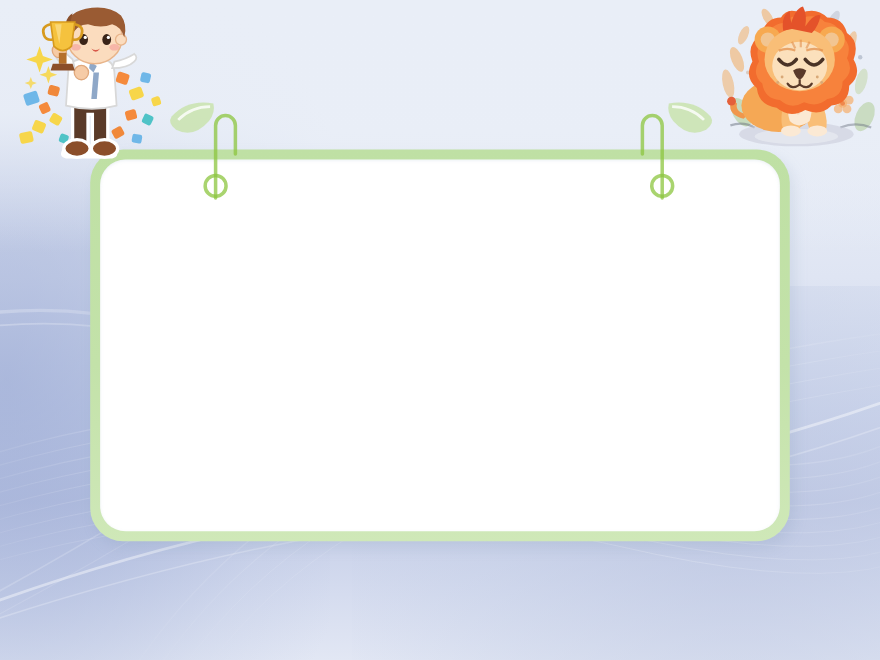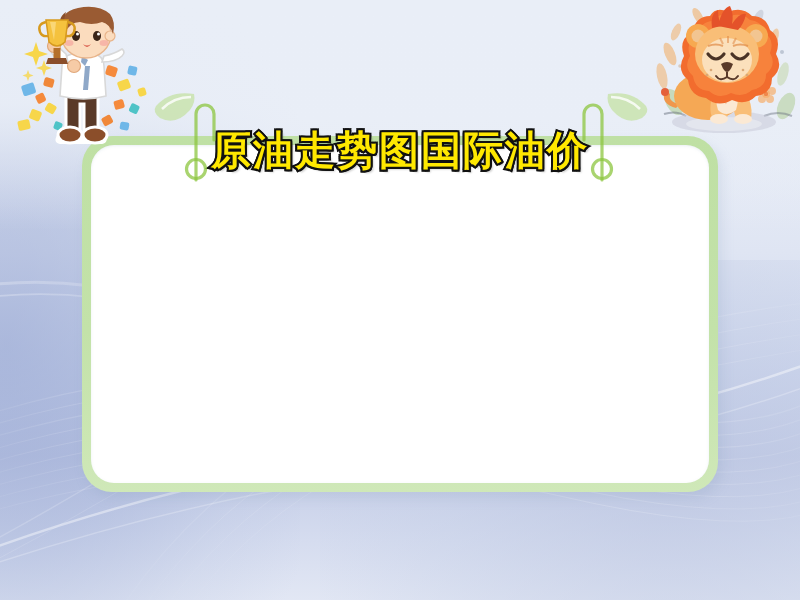--- a/index.html
+++ b/index.html
@@ -213,23 +213,20 @@
   </svg>
 
   <div class="bg-top-light"></div>
 
   <div class="card-wrap">
     <div class="card-shadow"></div>
     <div class="card-border"></div>
     <div class="card-inner"></div>
   </div>
 
-  <div class="title-zone">
-    <span class="slide-title">原油走势图国际油价</span>
-  </div>
 
   <svg class="clip clip-left" viewBox="0 0 44 88">
     <path d="M 22 84 L 22 18 A 9 9 0 0 1 40 18 L 40 44" stroke="#8CC63F" stroke-opacity="0.75" stroke-width="3.2" fill="none" stroke-linecap="round"></path>
     <circle cx="22" cy="73" r="9.5" stroke="#8CC63F" stroke-opacity="0.75" stroke-width="3.2" fill="none"></circle>
   </svg>
 
   <svg class="clip clip-right" viewBox="0 0 44 88">
     <path d="M 22 84 L 22 18 A 9 9 0 0 0 4 18 L 4 44" stroke="#8CC63F" stroke-opacity="0.75" stroke-width="3.2" fill="none" stroke-linecap="round"></path>
     <circle cx="22" cy="73" r="9.5" stroke="#8CC63F" stroke-opacity="0.75" stroke-width="3.2" fill="none"></circle>
   </svg>

